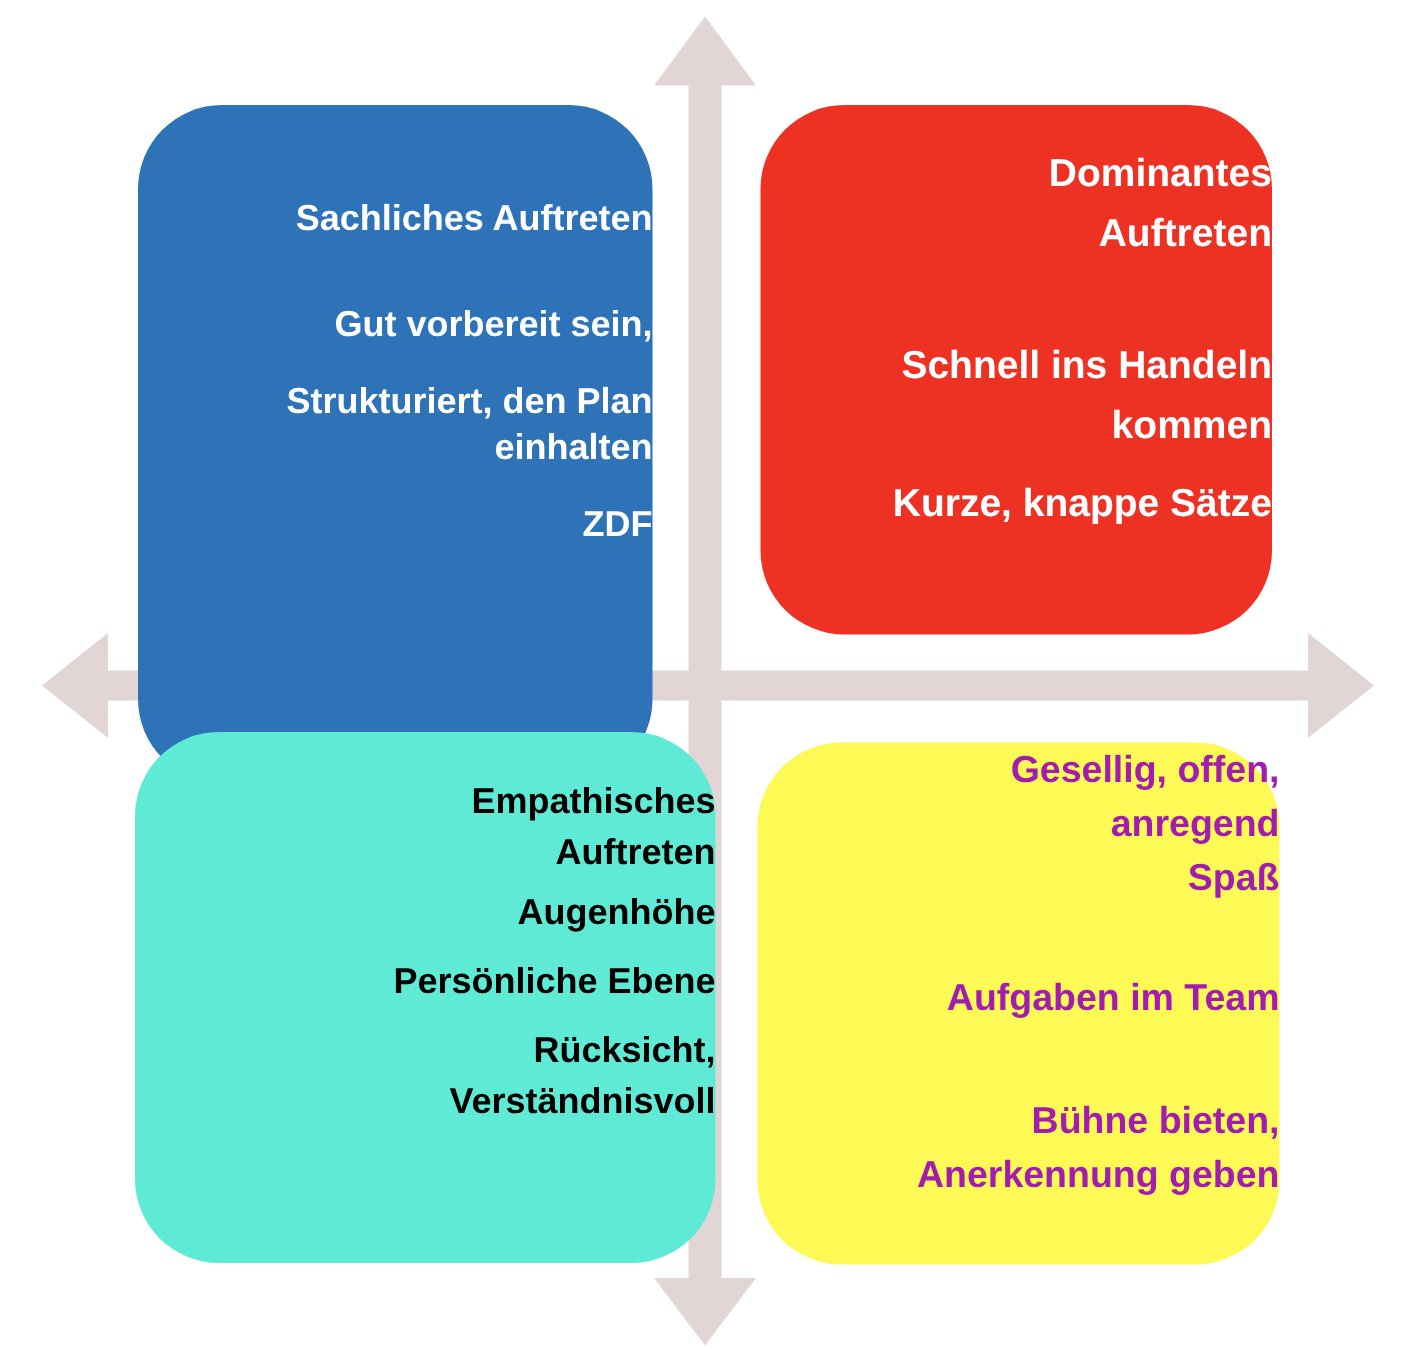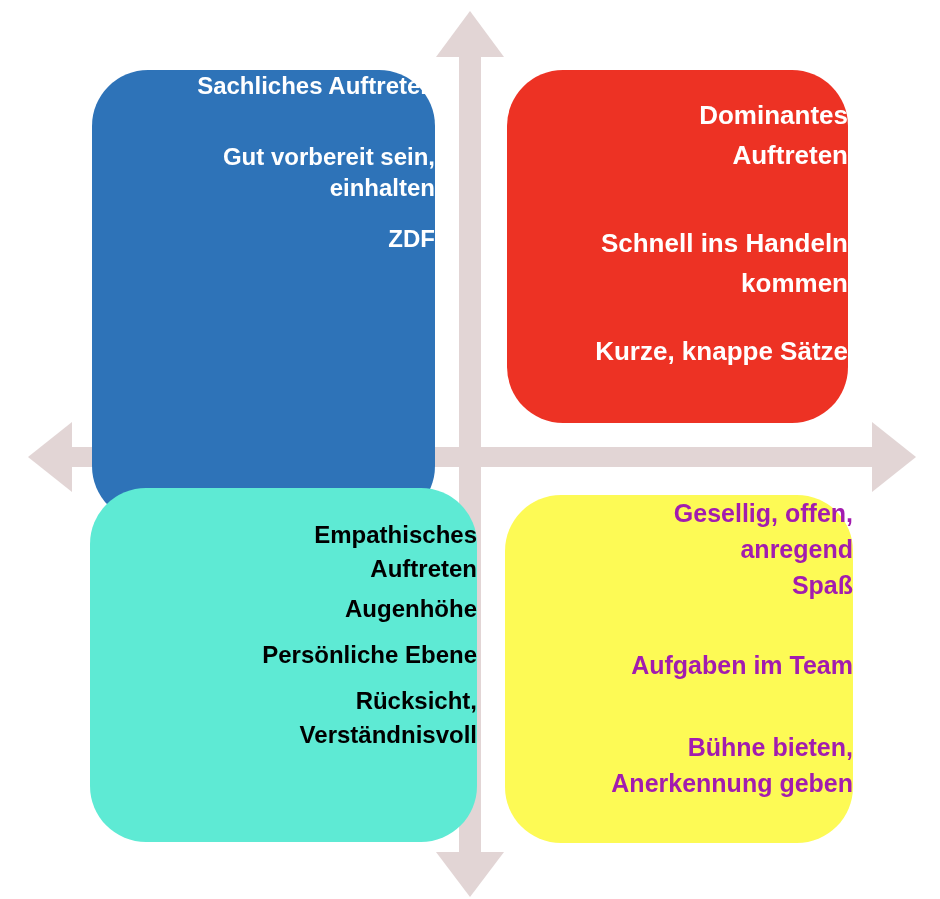--- a/index.html
+++ b/index.html
@@ -34,37 +34,38 @@
   }
 
   
   .q-blue {
     left: 92px; top: 70px;
     width: 343px; height: 452px;
     background: #2E73B8;
     color: #ffffff;
     font-size: 24px;
     line-height: 31px;
+    padding-top: 60px;
   }
   .q-blue .l1 { margin-top: 40px; }
   .q-blue .l2 { margin-top: 20px; }
   .q-blue .l4 { margin-top: 20px; }
 
   
   .q-red {
     left: 507px; top: 70px;
     width: 341px; height: 353px;
     background: #ED3224;
     color: #ffffff;
     font-size: 26px;
     line-height: 40px;
     padding-top: 25px;
   }
   .q-red .l2 { margin-top: 48px; }
-  .q-red .l4 { margin-top: 28px; }
+  .q-red .l4 { margin-top: 12px; }
 
   
   .q-green {
     left: 90px; top: 488px;
     width: 387px; height: 354px;
     background: #5eead4;
     color: #000000;
     font-size: 24px;
     line-height: 34px;
     padding-top: 30px;
@@ -96,20 +97,21 @@
     <rect x="66" y="447" width="808" height="20" fill="#E2D5D5"></rect>
     <polygon points="470,11 436,57 504,57" fill="#E2D5D5"></polygon>
     <polygon points="470,897 436,852 504,852" fill="#E2D5D5"></polygon>
     <polygon points="28,457 72,422 72,492" fill="#E2D5D5"></polygon>
     <polygon points="916,457 872,422 872,492" fill="#E2D5D5"></polygon>
   </svg>
 
   <div class="quadrant q-blue">
     <div class="line l0">Sachliches Auftreten</div>
     <div class="line l1">Gut vorbereit sein,</div>
+    <div class="line l2">Strukturiert, den Plan</div>
     <div class="line l3">einhalten</div>
     <div class="line l4">ZDF</div>
   </div>
 
   <div class="quadrant q-red">
     <div class="line l0">Dominantes</div>
     <div class="line l1">Auftreten</div>
     <div class="line l2">Schnell ins Handeln</div>
     <div class="line l3">kommen</div>
     <div class="line l4">Kurze, knappe Sätze</div>

